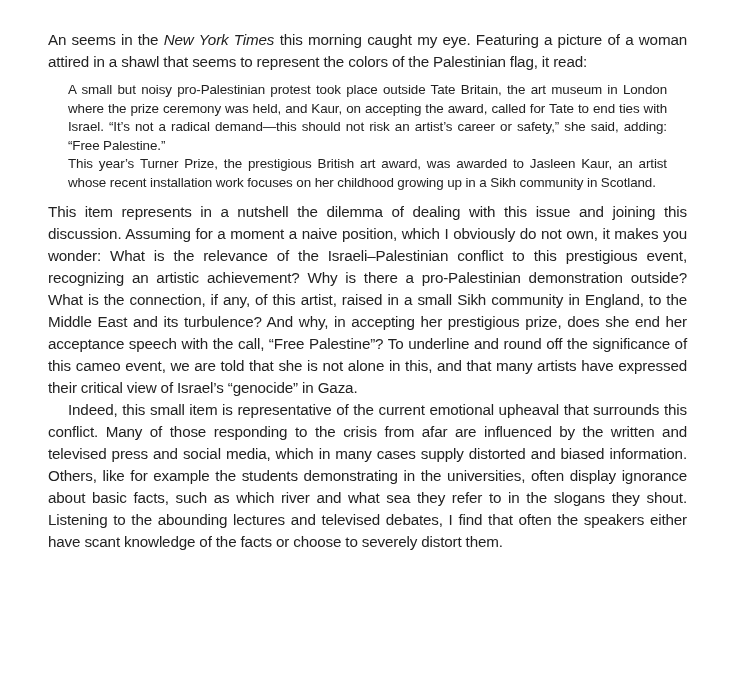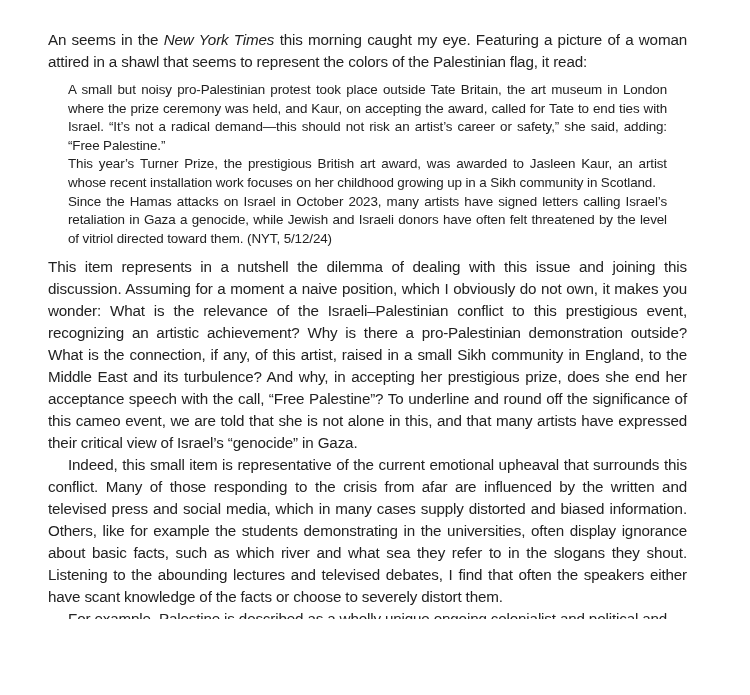--- a/index.html
+++ b/index.html
@@ -53,22 +53,18 @@
 </head>
 <body>
 
 <div class="page">
 
   <p class="para"><span>An seems in the </span><em>New York Times</em><span> this morning caught my eye. Featuring a picture of a woman attired in a shawl that seems to represent the colors of the Palestinian flag, it read:</span></p>
 
   <div class="blockquote">
     <p class="bq-para">A small but noisy pro-Palestinian protest took place outside Tate Britain, the art museum in London where the prize ceremony was held, and Kaur, on accepting the award, called for Tate to end ties with Israel. “It’s not a radical demand—this should not risk an artist’s career or safety,” she said, adding: “Free Palestine.”</p>
     <p class="bq-para">This year’s Turner Prize, the prestigious British art award, was awarded to Jasleen Kaur, an artist whose recent installation work focuses on her childhood growing up in a Sikh commu­nity in Scotland.</p>
-    <p class="bq-para">Since the Hamas attacks on Israel in October 2023, many artists have signed letters calling Israel’s retaliation in Gaza a genocide, while Jewish and Israeli donors have often felt threa­tened by the level of vitriol directed toward them. (NYT, 5/12/24)</p>
   </div>
 
   <p class="para">This item represents in a nutshell the dilemma of dealing with this issue and joining this discussion. Assuming for a moment a naive position, which I obviously do not own, it makes you wonder: What is the relevance of the Israeli–Palestinian conflict to this presti­gious event, recognizing an artistic achievement? Why is there a pro-Palestinian demon­stration outside? What is the connection, if any, of this artist, raised in a small Sikh community in England, to the Middle East and its turbulence? And why, in accepting her prestigious prize, does she end her acceptance speech with the call, “Free Palestine”? To underline and round off the significance of this cameo event, we are told that she is not alone in this, and that many artists have expressed their critical view of Israel’s “genocide” in Gaza.</p>
   <p class="para indent">Indeed, this small item is representative of the current emotional upheaval that sur­rounds this conflict. Many of those responding to the crisis from afar are influenced by the written and televised press and social media, which in many cases supply distorted and biased information. Others, like for example the students demonstrating in the uni­versities, often display ignorance about basic facts, such as which river and what sea they refer to in the slogans they shout. Listening to the abounding lectures and televised debates, I find that often the speakers either have scant knowledge of the facts or choose to severely distort them.</p>
-  <div class="clipped-line">
-    <p class="para indent">For example, Palestine is described as a wholly unique ongoing colonialist and political and</p>
-  </div>
 
 </div>
 
 </body></html>

